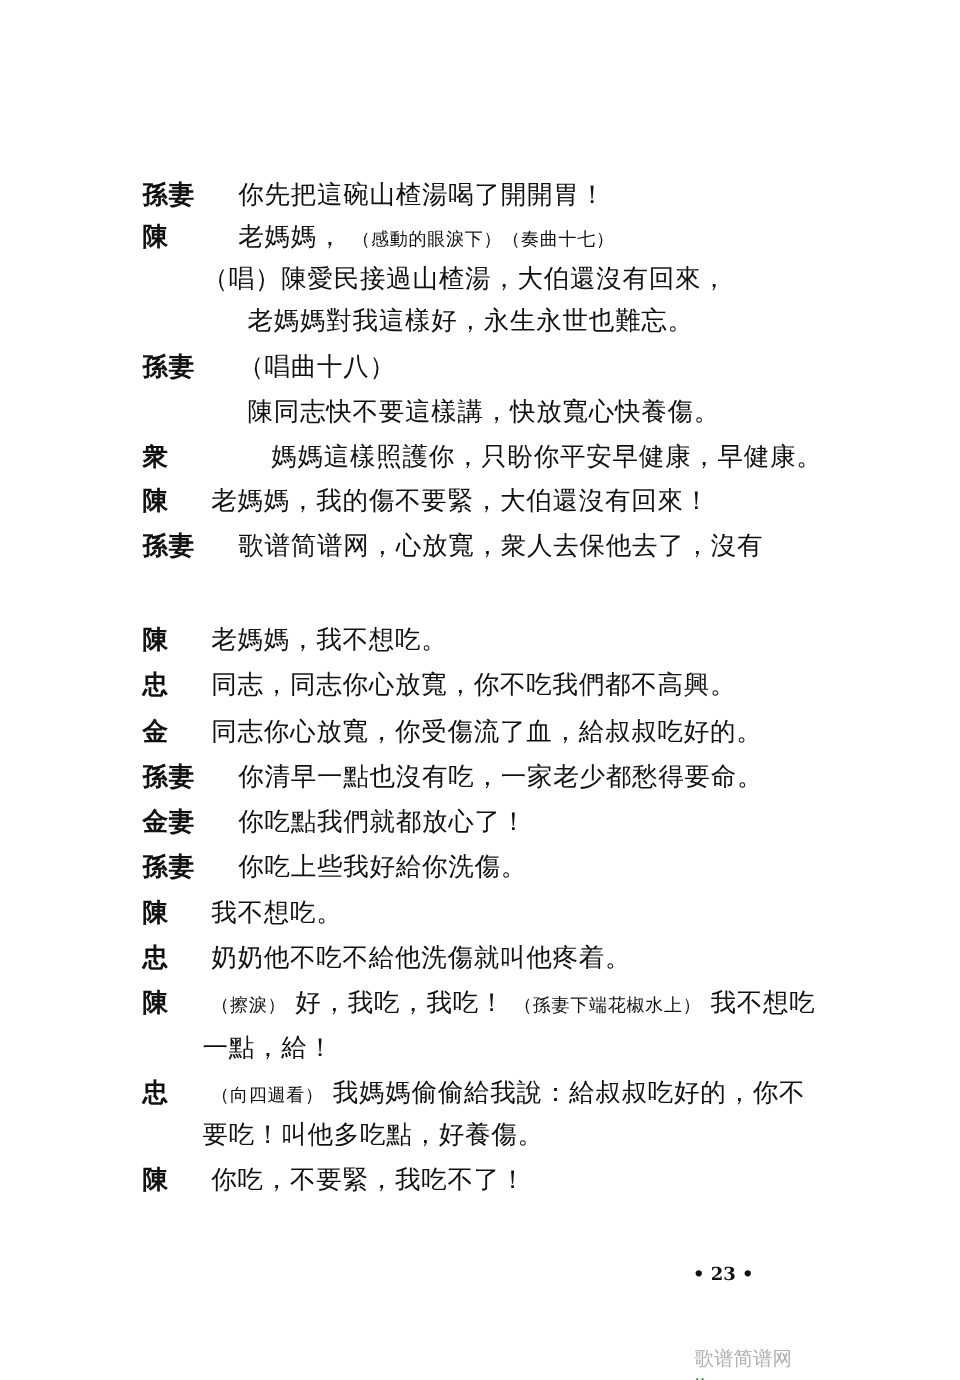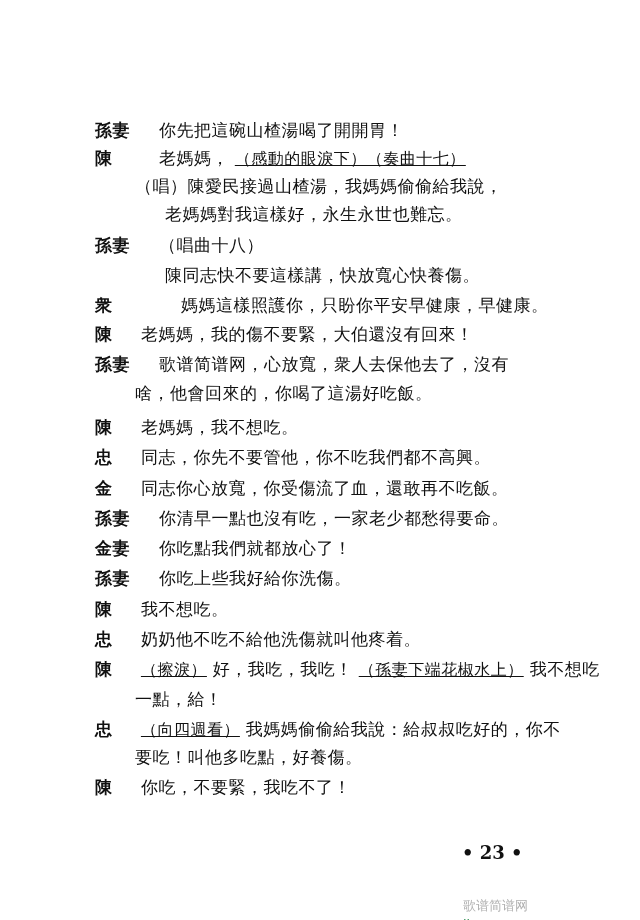--- a/index.html
+++ b/index.html
@@ -22,25 +22,25 @@
       letter-spacing: 0.5px;
     }
     .speaker {
       display: inline-block;
       min-width: 58px;
       font-weight: bold;
     }
     .speaker.short { min-width: 40px; }
     .cont { left: 135px; }
     .cont2 { left: 165px; }
-    .small { font-size: 16px; text-decoration: underline; }
+    .small { font-size: 12px; }
     .page-number {
       position: absolute;
       left: 462px; top: 842px;
-      font-size: 18px;
+      font-size: 12px;
       font-weight: bold;
       font-family: "DejaVu Serif", serif;
     }
     .watermark {
       position: absolute;
       left: 463px; top: 897px;
       font-size: 13px;
       font-family: "DejaVu Sans", sans-serif;
       color: #b0b0b0;
     }
@@ -56,21 +56,21 @@
     <span>你先把這碗山楂湯喝了開開胃！</span>
   </div>
 
   <div class="line" style="top:145px">
     <span class="speaker">陳</span>
     <span>老媽媽，</span>
     <span class="small">（感動的眼淚下）（奏曲十七）</span>
   </div>
 
   <div class="line cont" style="top:173px">
-    <span>（唱）陳愛民接過山楂湯，我媽媽偷偷給我說，</span>
+    <span>（唱）陳愛民接過山楂湯，大伯還沒有回來，</span>
   </div>
 
   <div class="line cont2" style="top:201px">
     <span>老媽媽對我這樣好，永生永世也難忘。</span>
   </div>
 
   <div class="line" style="top:232px">
     <span class="speaker">孫妻</span>
     <span>（唱曲十八）</span>
   </div>
@@ -87,37 +87,34 @@
   <div class="line" style="top:321px">
     <span class="speaker short">陳</span>
     <span>老媽媽，我的傷不要緊，大伯還沒有回來！</span>
   </div>
 
   <div class="line" style="top:351px">
     <span class="speaker">孫妻</span>
     <span>歌谱简谱网，心放寬，衆人去保他去了，沒有</span>
   </div>
 
-  <div class="line cont" style="top:380px">
-    <span>啥，他會回來的，你喝了這湯好吃飯。</span>
-  </div>
 
   <div class="line" style="top:414px">
     <span class="speaker short">陳</span>
     <span>老媽媽，我不想吃。</span>
   </div>
 
   <div class="line" style="top:444px">
     <span class="speaker short">忠</span>
-    <span>同志，你先不要管他，你不吃我們都不高興。</span>
+    <span>同志，同志你心放寬，你不吃我們都不高興。</span>
   </div>
 
   <div class="line" style="top:475px">
     <span class="speaker short">金</span>
-    <span>同志你心放寬，你受傷流了血，還敢再不吃飯。</span>
+    <span>同志你心放寬，你受傷流了血，給叔叔吃好的。</span>
   </div>
 
   <div class="line" style="top:505px">
     <span class="speaker">孫妻</span>
     <span>你清早一點也沒有吃，一家老少都愁得要命。</span>
   </div>
 
   <div class="line" style="top:535px">
     <span class="speaker">金妻</span>
     <span>你吃點我們就都放心了！</span>

